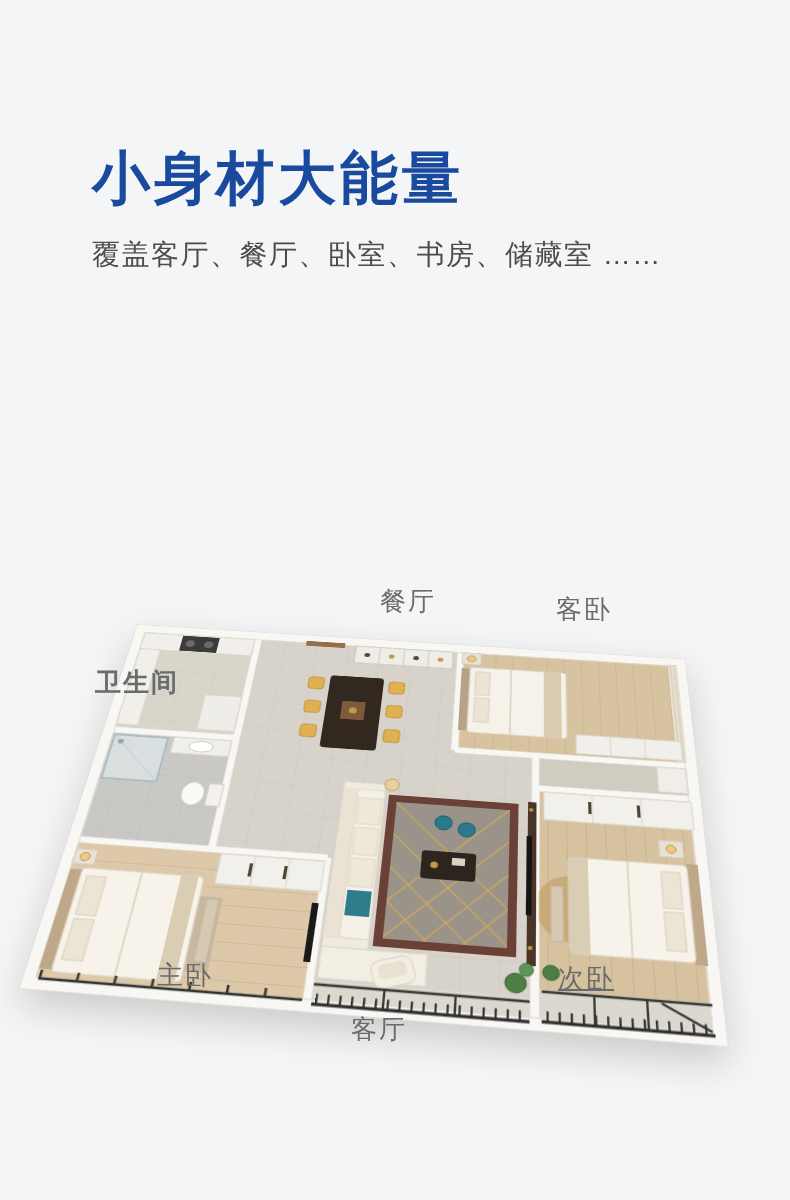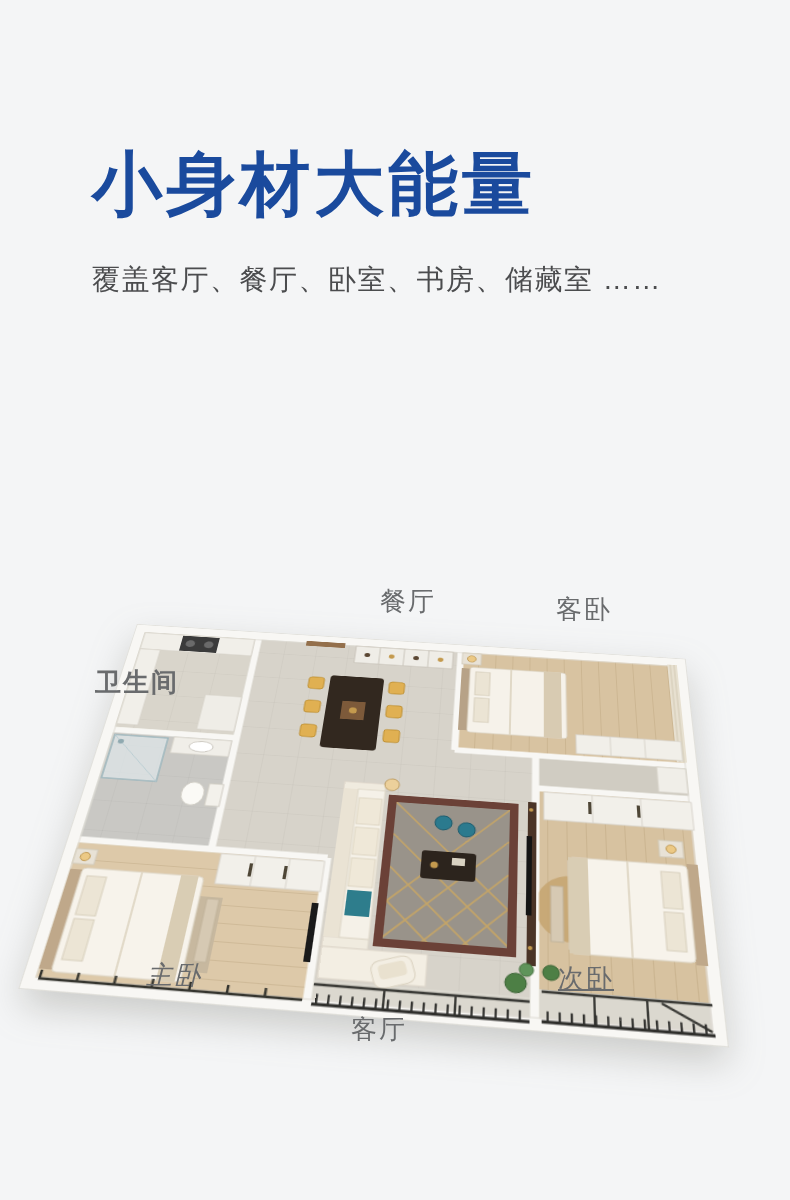--- a/index.html
+++ b/index.html
@@ -4,21 +4,21 @@
 <style>
   html,body{margin:0;padding:0;}
   .stage{
     position:relative;width:790px;height:1200px;overflow:hidden;
     background:#f4f5f6;
     font-family:"Liberation Sans","DejaVu Sans",sans-serif;
   }
   
   .hero{position:absolute;left:92px;top:148px;width:640px;}
   .hero-line1{
-    font-size:70px;font-weight:800;color:#1a4a9d;letter-spacing:4px;
+    font-size:58px;font-weight:800;color:#1a4a9d;letter-spacing:4px;
     line-height:1.05;white-space:nowrap;
   }
   .hero-line2{
     position:relative;margin-top:16px;white-space:nowrap;line-height:1.0;
   }
   .hero-num{
     position:relative;z-index:1;
     font-size:92px;font-weight:800;color:#1a4a9d;letter-spacing:1px;
   }
   .hero-sup{
@@ -26,21 +26,21 @@
     font-size:46px;font-weight:800;color:#1a4a9d;vertical-align:32px;
   }
   .hero-rest{
     position:relative;z-index:1;
     font-size:70px;font-weight:800;color:#1a4a9d;letter-spacing:4px;
   }
   .hero-highlight{
     position:absolute;left:2px;bottom:6px;width:232px;height:9px;
     background:#ffc60f;z-index:0;
   }
-  .hero-sub{margin-top:36px;}
+  .hero-sub{margin-top:24px;}
   .hero-sub p{
     margin:0;font-size:28px;color:#4b4c4e;line-height:44px;letter-spacing:1.5px;
     white-space:nowrap;
   }
   
   .plan-scene{
     position:absolute;left:90px;top:585px;width:600px;height:440px;
     filter:drop-shadow(0 16px 18px rgba(110,108,100,0.30));
   }
   .plan-3d{
@@ -48,21 +48,21 @@
     transform:perspective(1000px) rotateX(35deg) rotateZ(5deg) scale(1.05);
     transform-origin:50% 50%;
   }
   .room-label{
     position:absolute;font-size:26px;color:#696b6d;letter-spacing:2px;
     white-space:nowrap;z-index:5;
   }
   .lbl-dining{left:380px;top:584px;}
   .lbl-guest{left:556px;top:592px;}
   .lbl-bath{left:95px;top:665px;font-weight:bold;}
-  .lbl-master{left:146px;top:958px;font-style:italic;}
+  .lbl-master{left:157px;top:958px;}
   .lbl-living{left:351px;top:1012px;text-align:center;}
   .lbl-second{left:558px;top:961px;text-decoration:underline;}
 </style>
 </head>
 <body>
 
 <div class="stage">
 
   <div class="hero">
     <div class="hero-line1">小身材大能量</div>

